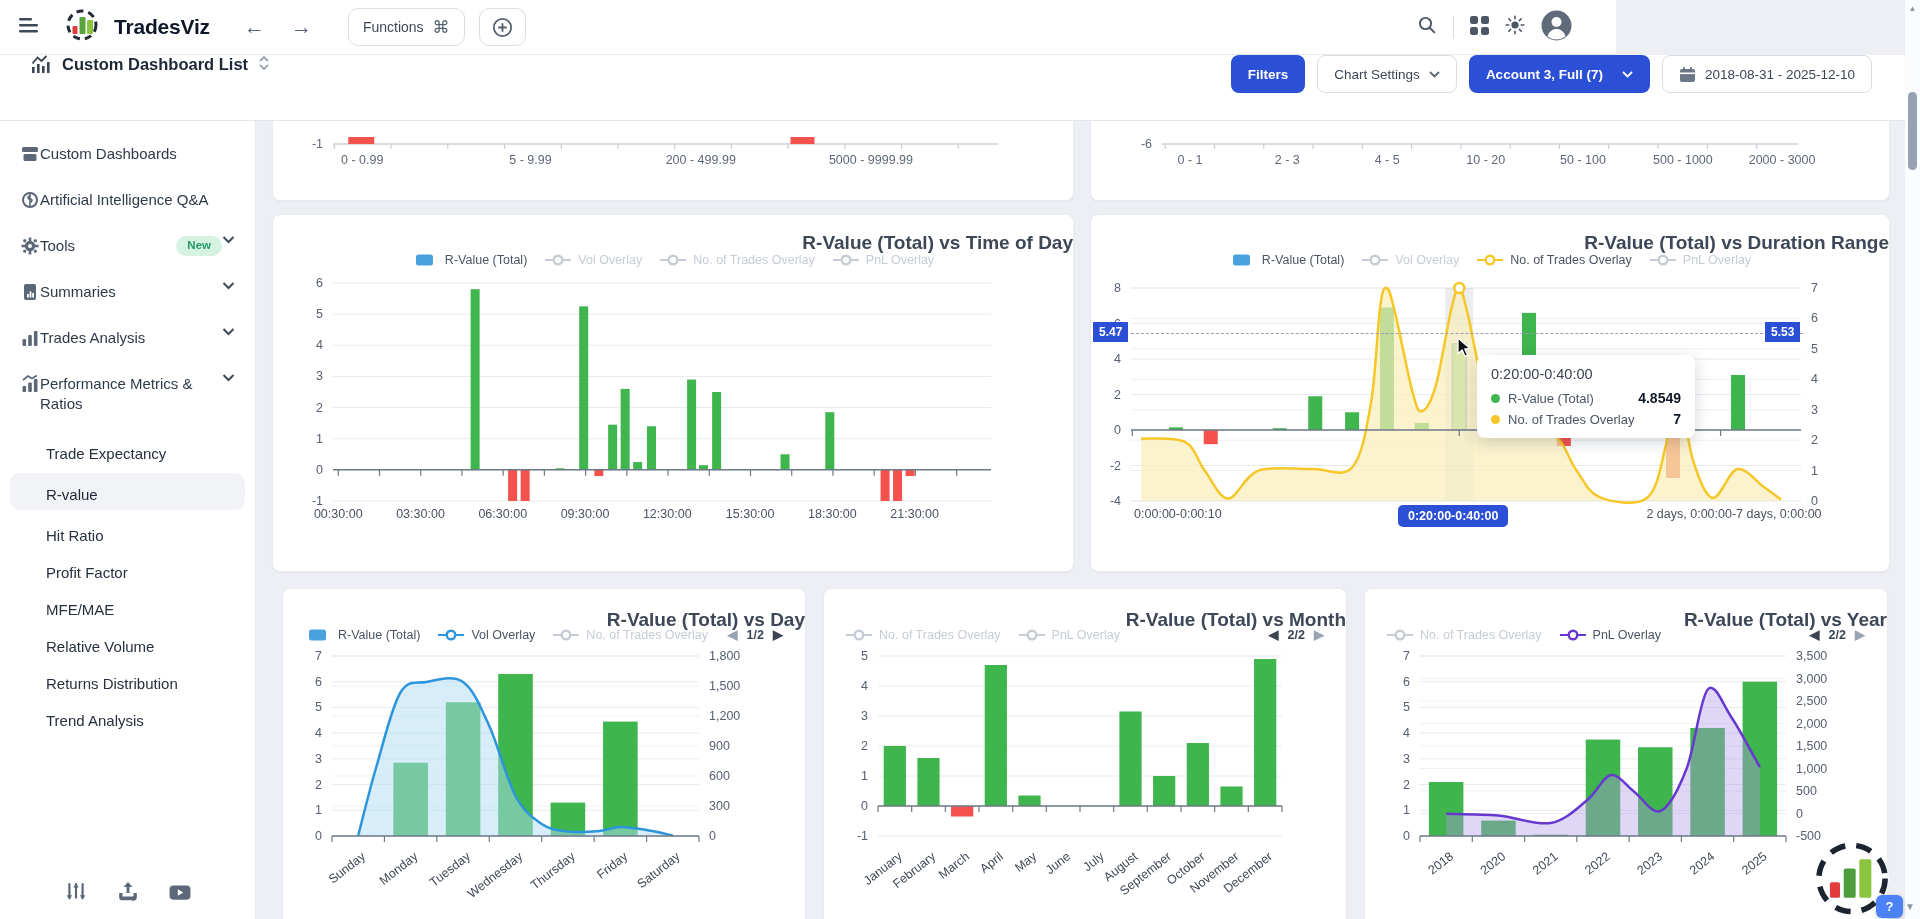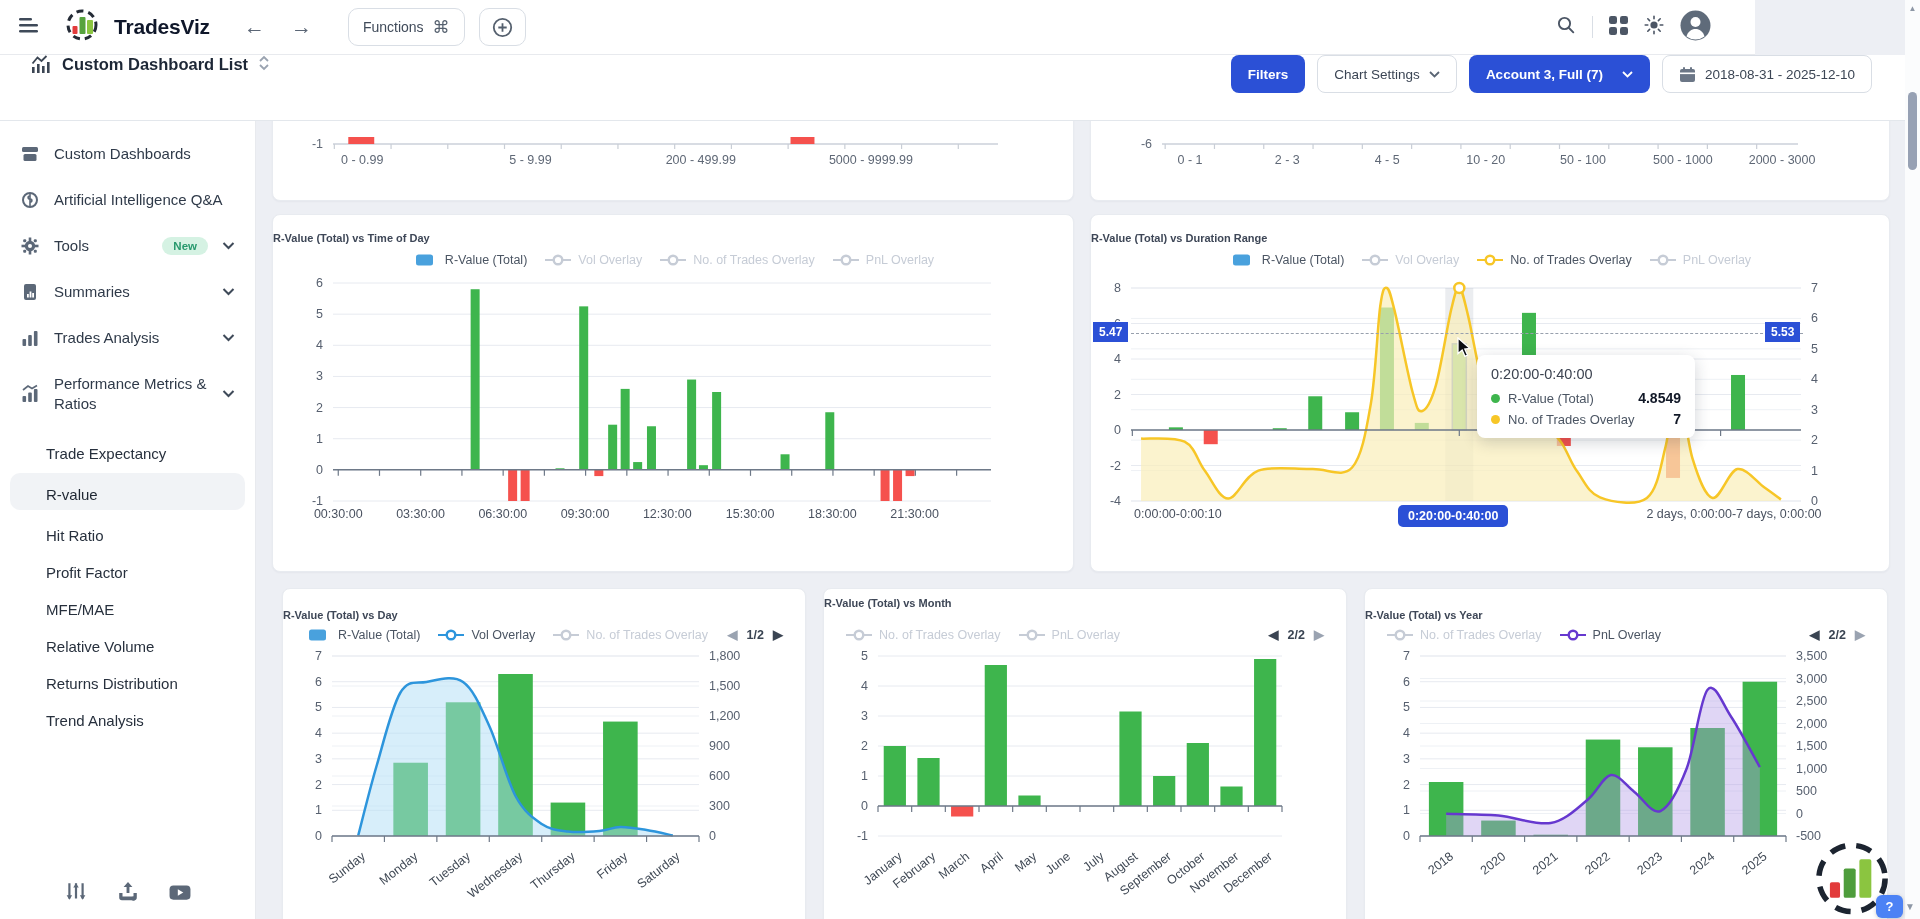--- a/index.html
+++ b/index.html
@@ -1,52 +1,52 @@
 <!DOCTYPE html>
 <html><head>
 <meta charset="utf-8">
 <style>
   html,body{margin:0;padding:0;width:1920px;height:919px;overflow:hidden;background:#edeff4;
     font-family:"Liberation Sans",sans-serif;position:relative}
   *{box-sizing:border-box}
   
-  .topbar{position:absolute;left:0;top:0;width:1755px;height:55px;background:#fff;
+  .topbar{position:absolute;left:0;top:0;width:1616px;height:55px;background:#fff;
     border-bottom:1px solid #e8eaee;display:flex;align-items:center;padding:0 18px;z-index:30}
   .tb-left{display:flex;align-items:center;gap:14px}
   .brand{font-size:21px;font-weight:700;color:#0f172a;letter-spacing:-.2px;margin-right:14px}
   .nav-arrow{font-size:21px;color:#5b6676;padding:0 6px;cursor:pointer}
   .pill-btn{display:flex;align-items:center;gap:9px;height:38px;padding:0 14px;border:1px solid #d9dee5;
     border-radius:10px;background:#fff;font-size:14px;color:#404b5a;cursor:pointer}
   .tb-right{margin-left:auto;display:flex;align-items:center;gap:16px;padding-right:26px}
   .vdiv{width:1px;height:22px;background:#d9dee5}
   
   .subheader{position:absolute;left:0;top:55px;width:1920px;height:66px;background:#fff;
     border-bottom:1px solid #e3e7ec;display:flex;align-items:flex-start;padding:0 30px;z-index:25}
   .sh-title{font-size:16.5px;font-weight:700;color:#1d2736;margin:0 10px}
   .sh-right{margin-left:auto;display:flex;align-items:center;gap:12px;padding-right:18px}
   .btn{height:38px;border-radius:8px;font-size:13.5px;display:flex;align-items:center;gap:9px;
     padding:0 16px;cursor:pointer;border:1px solid transparent}
   .btn.blue{background:#2b50d6;color:#fff;font-weight:600}
   .btn.white{background:#fff;color:#3b4554;border-color:#d9dee5}
   
   .sidebar{position:absolute;left:0;top:121px;width:256px;bottom:0;background:#fff;
     border-right:1px solid #e8eaee;z-index:20;padding-top:10px}
-  .sb-item{display:flex;align-items:center;gap:14px;padding:13px 20px;cursor:pointer}
+  .sb-item{display:flex;padding:13px 20px;cursor:pointer}
   .sb-item .lbl{font-size:15px;color:#2f3a49;flex:1;line-height:1.3}
   .badge{background:#d5f2e3;color:#27996d;font-size:11.5px;font-weight:600;padding:3px 11px;border-radius:11px}
   .sb-sub{margin-top:6px}
   .sb-subitem{padding:13px 20px 7px 46px;font-size:15px;color:#27303d;cursor:pointer}
   .sb-subitem.active{background:#f1f3f6;border-radius:10px;margin:4px 10px;padding-left:36px;color:#1f2733}
   .sb-footer{position:absolute;bottom:12px;left:0;width:256px;display:flex;justify-content:center;
     align-items:center;gap:30px;color:#5c6878}
   
   .main{position:absolute;left:256px;top:121px;width:1664px;height:798px;overflow:hidden}
   .card{position:absolute;background:#fff;border:1px solid #e8ebf0;border-radius:8px;
     box-shadow:0 1px 2px rgba(16,24,40,.04)}
-  .chart-title{position:absolute;top:17px;left:0;right:0;text-align:left;font-size:11px;
+  .chart-title{position:absolute;top:17px;left:0;right:0;text-align:right;font-size:19px;
     font-weight:700;color:#3e4757;z-index:2}
   .legend{position:absolute;top:38px;left:22px;right:22px;display:flex;align-items:center;gap:18px;
     font-size:12.5px;color:#4b5563;z-index:2}
   .legend.center{justify-content:center}
   .legend-item{display:flex;align-items:center;gap:7px;white-space:nowrap}
   .legend-item.inactive{color:#c6ccd6}
   .pager{margin-left:auto;display:flex;align-items:center;gap:9px;font-size:12.5px;color:#3a4452;font-weight:600}
   svg.chart{position:absolute;left:0;top:0}
   
   .xh-line{position:absolute;left:40px;width:672px;top:118px;border-top:1.5px dashed #98a0ad;z-index:3}
@@ -621,21 +621,21 @@
         <text x="83.21428571428572" y="269" text-anchor="end" fill="#3f4854" font-size="12.5" transform="rotate(-38 83.21428571428572 269)">Sunday</text>
         <text x="135.64285714285714" y="269" text-anchor="end" fill="#3f4854" font-size="12.5" transform="rotate(-38 135.64285714285714 269)">Monday</text>
         <text x="188.07142857142858" y="269" text-anchor="end" fill="#3f4854" font-size="12.5" transform="rotate(-38 188.07142857142858 269)">Tuesday</text>
         <text x="240.5" y="269" text-anchor="end" fill="#3f4854" font-size="12.5" transform="rotate(-38 240.5 269)">Wednesday</text>
         <text x="292.92857142857144" y="269" text-anchor="end" fill="#3f4854" font-size="12.5" transform="rotate(-38 292.92857142857144 269)">Thursday</text>
         <text x="345.3571428571429" y="269" text-anchor="end" fill="#3f4854" font-size="12.5" transform="rotate(-38 345.3571428571429 269)">Friday</text>
         <text x="397.7857142857143" y="269" text-anchor="end" fill="#3f4854" font-size="12.5" transform="rotate(-38 397.7857142857143 269)">Saturday</text>
       </svg>
     </div>
   <div class="card" id="c5" style="left:567px;top:467px;width:524px;height:380px">
-      <div class="chart-title" style="top: 8px;">R-Value (Total) vs Month</div>
+      <div class="chart-title" style="top: 20px;">R-Value (Total) vs Month</div>
       <div class="legend">
         <div class="legend-item inactive">
           <svg width="26" height="12" viewBox="0 0 26 12">
             <line x1="0" y1="6" x2="26" y2="6" stroke="#c6ccd6" stroke-width="2"></line>
             <circle cx="13" cy="6" r="4.3" fill="#fff" stroke="#c6ccd6" stroke-width="2.4"></circle>
           </svg>
           <span>No. of Trades Overlay</span>
         </div>
         <div class="legend-item inactive">
           <svg width="26" height="12" viewBox="0 0 26 12">

